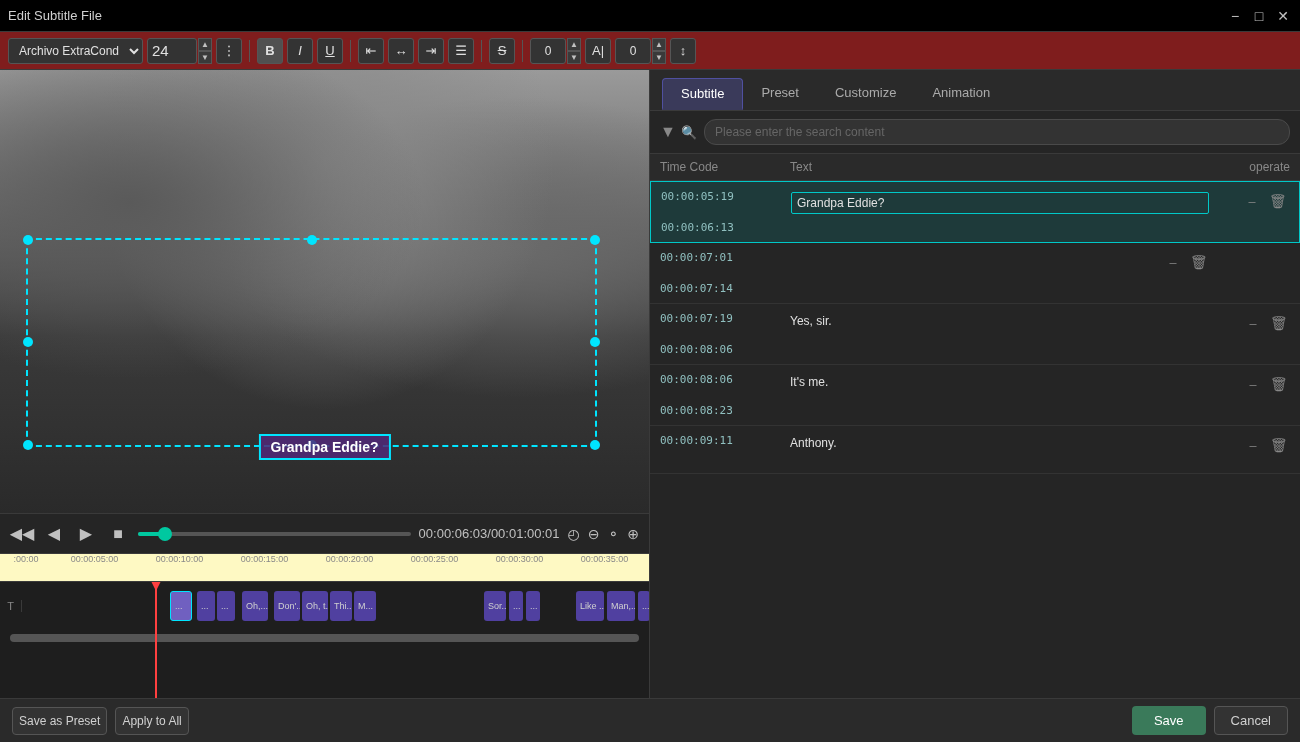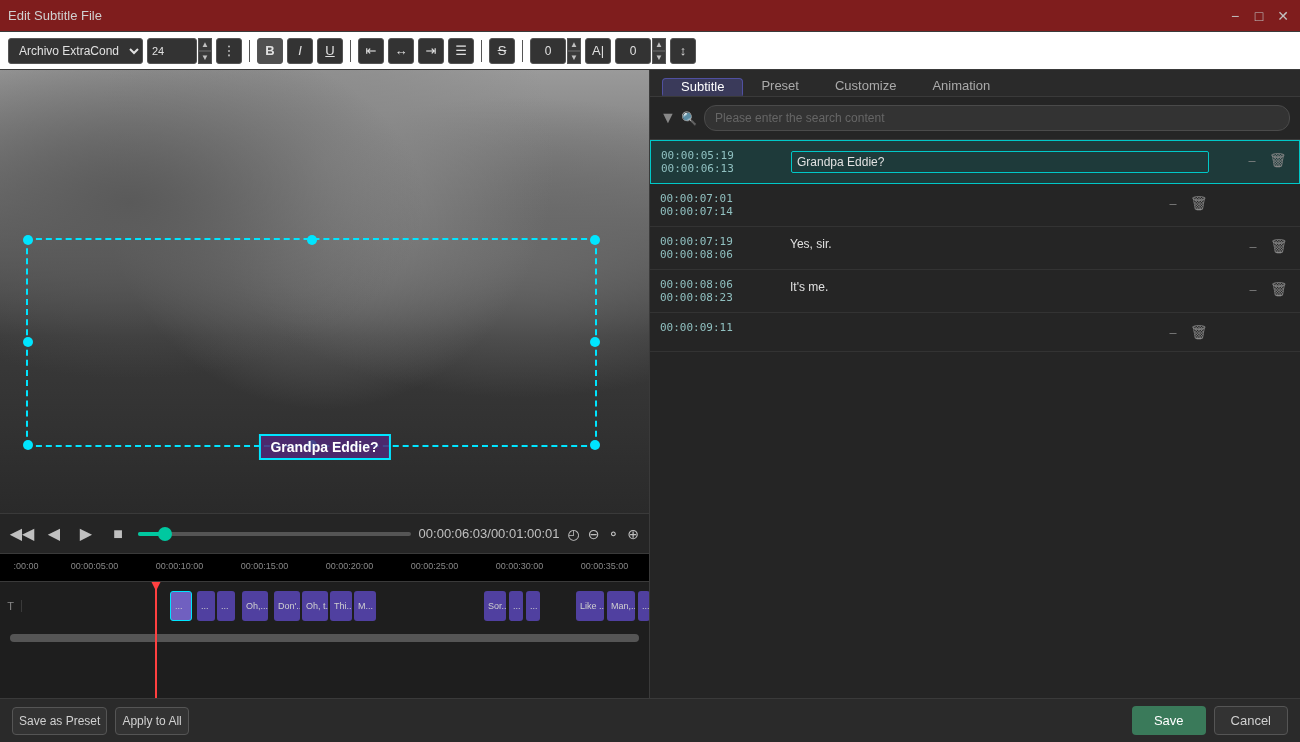--- a/index.html
+++ b/index.html
@@ -10,21 +10,21 @@
       font-size: 13px;
       width: 1300px;
       height: 742px;
       overflow: hidden;
       display: flex;
       flex-direction: column;
     }
 
     
     .title-bar {
-      background: #7f1d1d;
+      background: #000000;
       height: 32px;
       display: flex;
       align-items: center;
       justify-content: space-between;
       padding: 0 8px;
       border-bottom: 1px solid #3a3a3a;
       flex-shrink: 0;
     }
     .title-bar-left {
       display: flex;
@@ -45,21 +45,21 @@
       color: #c0c0c0;
       font-size: 14px;
       cursor: pointer;
       display: flex;
       align-items: center;
       justify-content: center;
     }
 
     
     .toolbar {
-      background: #ffffff;
+      background: #7f1d1d;
       height: 38px;
       display: flex;
       align-items: center;
       padding: 0 8px;
       gap: 4px;
       border-bottom: 1px solid #3a3a3a;
       flex-shrink: 0;
     }
     .font-select {
       background: #333;
@@ -71,21 +71,21 @@
       height: 26px;
       cursor: pointer;
       min-width: 130px;
     }
     .font-size-select {
       background: #333;
       color: #e0e0e0;
       border: 1px solid #555;
       border-radius: 3px;
       padding: 2px 4px;
-      font-size: 11px;
+      font-size: 15px;
       height: 26px;
       cursor: pointer;
       width: 50px;
     }
     .toolbar-btn {
       background: #333;
       color: #e0e0e0;
       border: 1px solid #555;
       border-radius: 3px;
       width: 26px;
@@ -277,23 +277,23 @@
     .timeline-area {
       height: 145px;
       background: #1e1e1e;
       border-top: 1px solid #3a3a3a;
       flex-shrink: 0;
       position: relative;
       overflow: hidden;
     }
     .timeline-ruler {
       height: 28px;
-      background: #000000;
-      display: flex;
-      align-items: center;
+      background: #fef9c3;
+      display: flex;
+      align-items: flex-start;
       padding-bottom: 4px;
       border-bottom: 1px solid #3a3a3a;
       overflow: hidden;
       position: relative;
     }
     .ruler-marks {
       display: flex;
       width: 100%;
       position: relative;
     }
@@ -391,21 +391,21 @@
 
     
     .tab-bar {
       display: flex;
       background: #2a2a2a;
       border-bottom: 1px solid #3a3a3a;
       padding: 8px 12px 0;
       flex-shrink: 0;
     }
     .tab {
-      padding: 0 18px;
+      padding: 7px 18px;
       font-size: 13px;
       cursor: pointer;
       color: #aaa;
       border-bottom: 2px solid transparent;
       border-radius: 3px 3px 0 0;
     }
     .tab.active {
       color: #fff;
       background: #3a3a5a;
       border: 1px solid #5050a0;
@@ -470,21 +470,21 @@
       align-items: start;
       cursor: pointer;
     }
     .subtitle-item.active {
       background: #1e3a3a;
       border: 1px solid #00c8c8;
     }
     .subtitle-timecodes {
       display: flex;
       flex-direction: column;
-      gap: 0;
+      gap: 18px;
     }
     .timecode {
       font-size: 11px;
       color: #90c0c0;
       font-family: monospace;
     }
     .subtitle-text-cell {
       font-size: 12px;
       color: #e0e0e0;
       padding-top: 2px;
@@ -724,20 +724,25 @@
       <div class="tab">Customize</div>
       <div class="tab">Animation</div>
     </div>
 
     <div class="search-area">
       <button class="filter-btn">▼</button>
       <span style="color:#888;">🔍</span>
       <input class="search-input" type="text" placeholder="Please enter the search content" style="">
     </div>
 
+    <div class="subtitle-list-header">
+      <span>Time Code</span>
+      <span>Text</span>
+      <span style="text-align:right;">operate</span>
+    </div>
 
     <div class="subtitle-list">
 
       <div class="subtitle-item active">
         <div class="subtitle-timecodes">
           <span class="timecode">00:00:05:19</span>
           <span class="timecode">00:00:06:13</span>
         </div>
         <div class="subtitle-text-cell">
           <input class="subtitle-text-input" type="text" value="Grandpa Eddie?" style="">
@@ -781,20 +786,21 @@
           <button class="action-btn" title="Split">⎯</button>
           <button class="action-btn" title="Delete">🗑</button>
         </div>
       </div>
 
       <div class="subtitle-item">
         <div class="subtitle-timecodes">
           <span class="timecode">00:00:09:11</span>
           <span class="timecode"></span>
         </div>
+        <div class="subtitle-text-cell">Anthony.</div>
         <div class="subtitle-actions">
           <button class="action-btn" title="Split">⎯</button>
           <button class="action-btn" title="Delete">🗑</button>
         </div>
       </div>
 
     </div>
   </div>
 
 </div>

